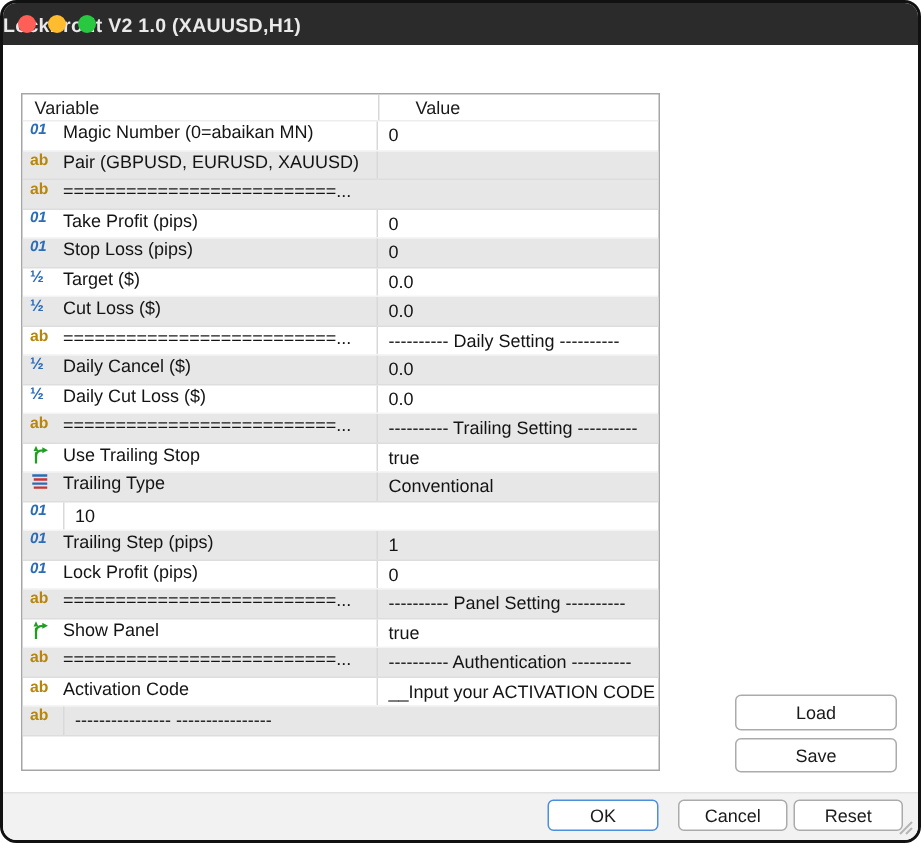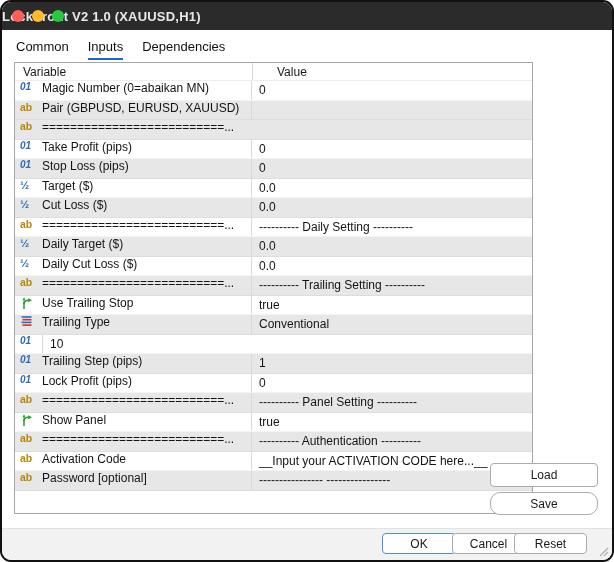--- a/index.html
+++ b/index.html
@@ -12,21 +12,21 @@
   .light{width:12px;height:12px;border-radius:50%;}
   .light.red{background:#ff5f57;}
   .light.yellow{background:#febc2e;}
   .light.green{background:#28c840;}
   .title{flex:1;text-align:left;color:#e9e9e9;font-size:13px;font-weight:bold;letter-spacing:.2px;}
   
   .tabs{display:flex;gap:19px;padding:9px 0 0 14px;background:#fff;}
   .tab{font-size:13px;color:#111;padding-bottom:4px;cursor:default;}
   .tab.active{border-bottom:2px solid #1867d6;}
   
-  .ptable{position:absolute;left:12px;top:60px;width:519px;height:452px;
+  .ptable{position:absolute;left:12px;top:60px;width:426px;height:452px;
     border:1px solid #a6a6a6;background:#fff;box-sizing:border-box;overflow:hidden;}
   .thead{display:flex;height:17px;align-items:center;border-bottom:1px solid #ededed;
     font-size:12px;color:#1a1a1a;}
   .hvar{flex:0 0 229px;padding-left:8px;}
   .hval{flex:1;border-left:1px solid #d9d9d9;padding-left:24px;align-self:stretch;
     display:flex;align-items:center;}
   .trow{display:flex;height:19.5px;align-items:flex-start;font-size:12px;color:#141414;
     border-bottom:1px solid rgba(0,0,0,0.045);box-sizing:border-box;}
   .trow.alt{background:#e7e7e7;}
   .cicon{flex:0 0 22px;margin-left:5px;display:flex;align-items:center;font-weight:bold;}
@@ -34,48 +34,43 @@
   .ic-str{color:#b8860b;font-size:10.5px;}
   .ic-dbl{color:#2b6cb8;font-size:11px;font-weight:bold;}
   .cvar{flex:0 0 209px;white-space:nowrap;overflow:hidden;}
   .cval{flex:1;border-left:1px solid #d9d9d9;padding-left:7px;align-self:stretch;
     display:flex;align-items:center;white-space:nowrap;overflow:hidden;}
   
   .btn{position:absolute;background:#fff;border:1px solid #ababab;border-radius:4px;
     font-size:12px;color:#1a1a1a;display:flex;align-items:center;justify-content:center;
     box-sizing:border-box;cursor:default;font-family:"Liberation Sans",sans-serif;}
   .btn-load{left:488px;top:461px;width:108px;height:24px;}
-  .btn-save{left:488px;top:490px;width:108px;height:23px;border-radius:10px;}
+  .btn-save{left:488px;top:490px;width:108px;height:23px;}
   .btn-load::first-letter,.btn-save::first-letter{text-decoration:underline;}
   .footer{position:absolute;left:0;right:0;bottom:0;height:31px;background:#f2f2f2;
     border-top:1px solid #e2e2e2;}
-  .btn-ok{left:380px;top:531px;width:74px;height:21px;border-color:#4b8fdd;text-align:right;}
+  .btn-ok{left:363px;top:531px;width:74px;height:21px;border-color:#4b8fdd;text-align:right;}
   .btn-cancel{left:450px;top:531px;width:73px;height:21px;}
-  .btn-reset{left:512px;top:531px;width:73px;height:21px;}
+  .btn-reset{left:527px;top:531px;width:73px;height:21px;}
   .grip{position:absolute;right:3px;bottom:3px;}
 </style>
 </head>
 <body>
 
 <div class="window">
 
   <div class="titlebar">
     <div class="lights">
       <span class="light red"></span>
       <span class="light yellow"></span>
       <span class="light green"></span>
     </div>
     <div class="title">LockProfit V2 1.0 (XAUUSD,H1)</div>
   </div>
 
-  <div class="tabs">
-    <span class="tab">Common</span>
-    <span class="tab active">Inputs</span>
-    <span class="tab">Dependencies</span>
-  </div>
 
   <div class="ptable">
     <div class="thead">
       <span class="hvar">Variable</span>
       <span class="hval">Value</span>
     </div>
     <div id="tbody">
         <div class="trow">
           <span class="cicon ic-int">01</span>
           <span class="cvar">Magic Number (0=abaikan MN)</span>
@@ -110,21 +105,21 @@
           <span class="cvar">Cut Loss ($)</span>
           <span class="cval">0.0</span>
         </div>
         <div class="trow">
           <span class="cicon ic-str">ab</span>
           <span class="cvar">==========================...</span>
           <span class="cval">---------- Daily Setting ----------</span>
         </div>
         <div class="trow alt">
           <span class="cicon ic-dbl">½</span>
-          <span class="cvar">Daily Target ($)</span>
+          <span class="cvar">Daily Cancel ($)</span>
           <span class="cval">0.0</span>
         </div>
         <div class="trow">
           <span class="cicon ic-dbl">½</span>
           <span class="cvar">Daily Cut Loss ($)</span>
           <span class="cval">0.0</span>
         </div>
         <div class="trow alt">
           <span class="cicon ic-str">ab</span>
           <span class="cvar">==========================...</span>
@@ -190,21 +185,20 @@
           <span class="cvar">==========================...</span>
           <span class="cval">---------- Authentication ----------</span>
         </div>
         <div class="trow">
           <span class="cicon ic-str">ab</span>
           <span class="cvar">Activation Code</span>
           <span class="cval">__Input your ACTIVATION CODE here...__</span>
         </div>
         <div class="trow alt">
           <span class="cicon ic-str">ab</span>
-          <span class="cvar">Password [optional]</span>
           <span class="cval">----------------  ----------------</span>
         </div>
       </div>
   </div>
 
   <button class="btn btn-load">Load</button>
   <button class="btn btn-save">Save</button>
 
   <div class="footer"></div>
   <button class="btn btn-ok">OK</button>

